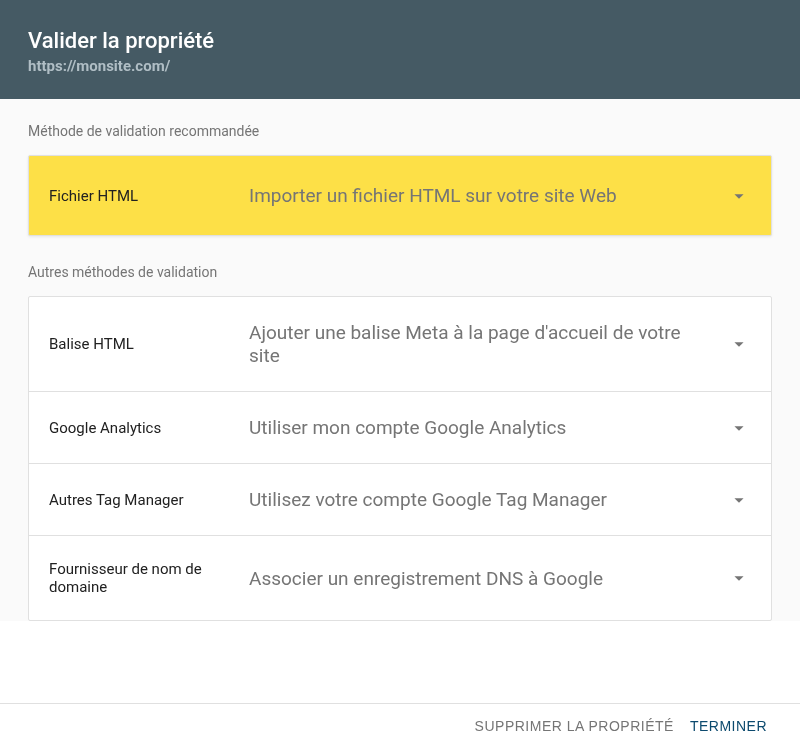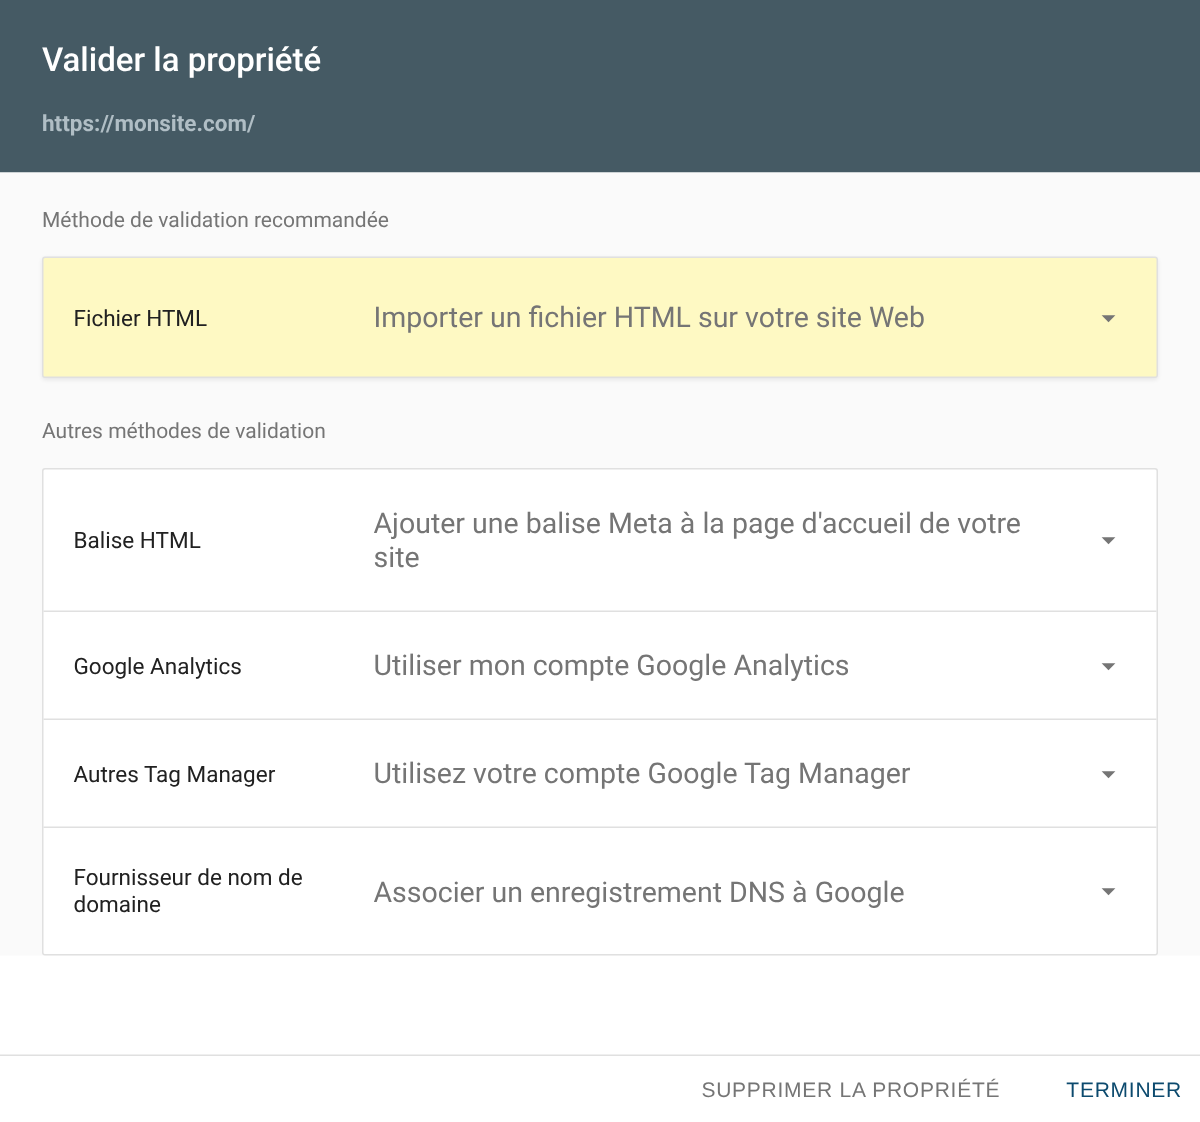--- a/index.html
+++ b/index.html
@@ -12,38 +12,38 @@
       position: relative;
     }
     .header {
       background: #455a64;
       padding: 28px 28px 24px 28px;
       color: #fff;
     }
     .header-title {
       font-size: 22px;
       font-weight: 500;
-      margin-bottom: 20px;
+      margin-bottom: 4px;
     }
     .header-url {
       font-size: 15px;
       color: #b0bec5;
       font-weight: 700;
     }
     .content {
       padding: 24px 28px 0 28px;
       background: #fafafa;
     }
     .section-label {
       font-size: 14px;
       color: #757575;
       margin-bottom: 16px;
     }
     .method-card {
-      background: #fef9c3;
+      background: #fde047;
       border: 1px solid #e0e0e0;
       border-radius: 2px;
       box-shadow: 0 1px 3px rgba(0,0,0,0.08);
       margin-bottom: 28px;
     }
     .method-list {
       background: #fff;
       border: 1px solid #e0e0e0;
       border-radius: 2px;
     }
@@ -87,22 +87,22 @@
     .footer {
       position: absolute;
       bottom: 0;
       left: 0;
       right: 0;
       background: #fff;
       border-top: 1px solid #e0e0e0;
       display: flex;
       justify-content: flex-end;
       align-items: center;
-      padding: 14px 12px;
-      gap: 44px;
+      padding: 14px 33px;
+      gap: 16px;
     }
     .btn-secondary {
       font-size: 14px;
       font-weight: 500;
       letter-spacing: 0.5px;
       color: #757575;
       background: none;
       border: none;
       cursor: pointer;
       text-transform: uppercase;

